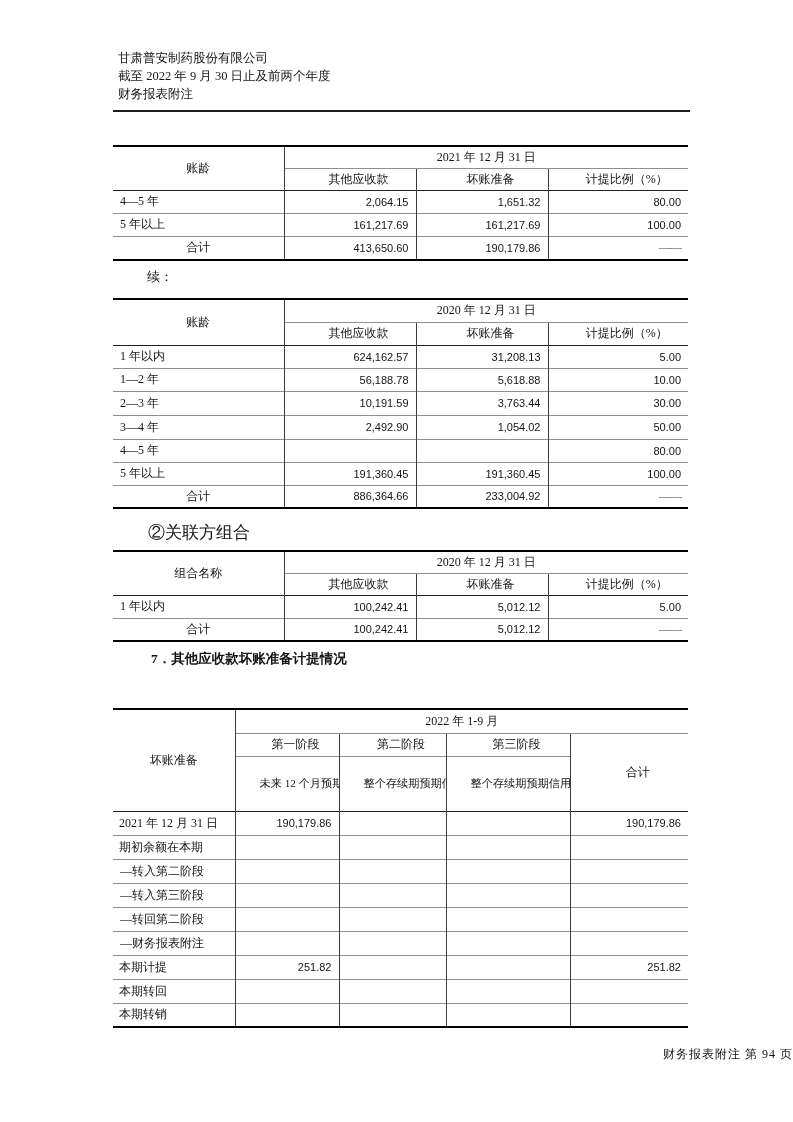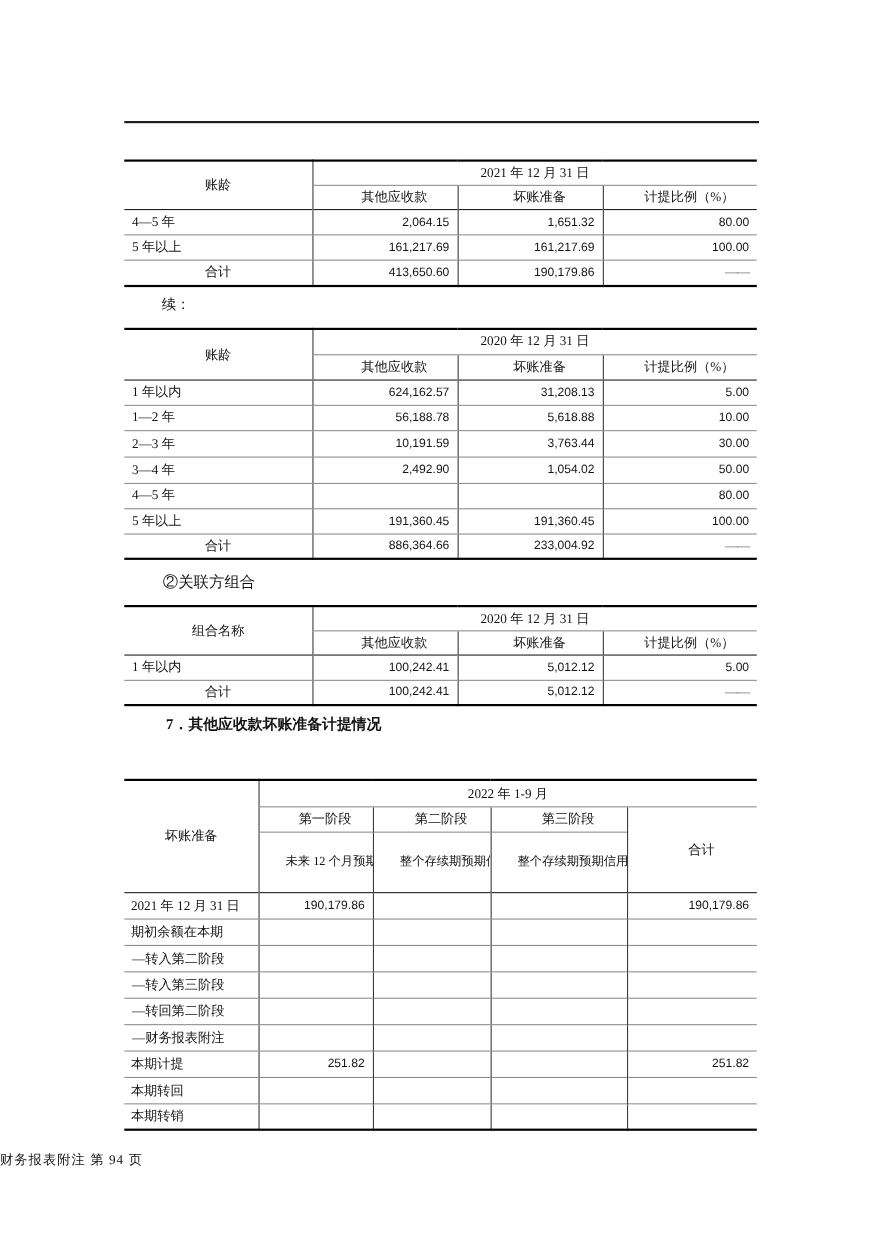--- a/index.html
+++ b/index.html
@@ -21,30 +21,35 @@
   .fin tbody tr > *{border-top:1px solid #8f8f8f;}
   .fin tbody tr.first > *{border-top:1.5px solid #202020;}
   .c{text-align:center;}
   .l{text-align:left;padding-left:9px;}
   .r{text-align:right;font-family:"Liberation Sans","DejaVu Sans",sans-serif;font-size:11px;}
   .dash{color:#666;font-family:"Liberation Serif","DejaVu Serif",serif;font-size:12px;letter-spacing:-1px;}
   .ind{padding-left:28px;}
   .desc{white-space:normal;font-size:11.2px;line-height:15px;padding:2px 5px;text-align:center;}
   .floating{position:absolute;white-space:nowrap;}
   .cont{left:147px;top:268px;font-size:13px;}
-  .rel{left:148px;top:521px;font-size:14px;}
+  .rel{left:148px;top:521px;font-size:17px;}
   .sec7{left:151px;top:650px;font-size:13.5px;font-weight:bold;}
   .para{left:138px;top:681px;font-size:13px;}
-  .footer{position:absolute;left:0;top:1046px;width:793px;text-align:left;font-size:12px;letter-spacing:1px;}
+  .footer{position:absolute;left:0;top:1046px;width:793px;text-align:right;font-size:12px;letter-spacing:1px;}
 </style>
 </head>
 <body>
 
 <div class="page">
 
+  <div class="hdr">
+    <div>甘肃普安制药股份有限公司</div>
+    <div>截至 2022 年 9 月 30 日止及前两个年度</div>
+    <div>财务报表附注</div>
+  </div>
   <div class="rule"></div>
 
   <table class="fin" style="top:145px;">
     <colgroup>
         <col style="width:171px">
         <col style="width:132px">
         <col style="width:132px">
         <col style="width:140px">
       </colgroup>
     <thead>

